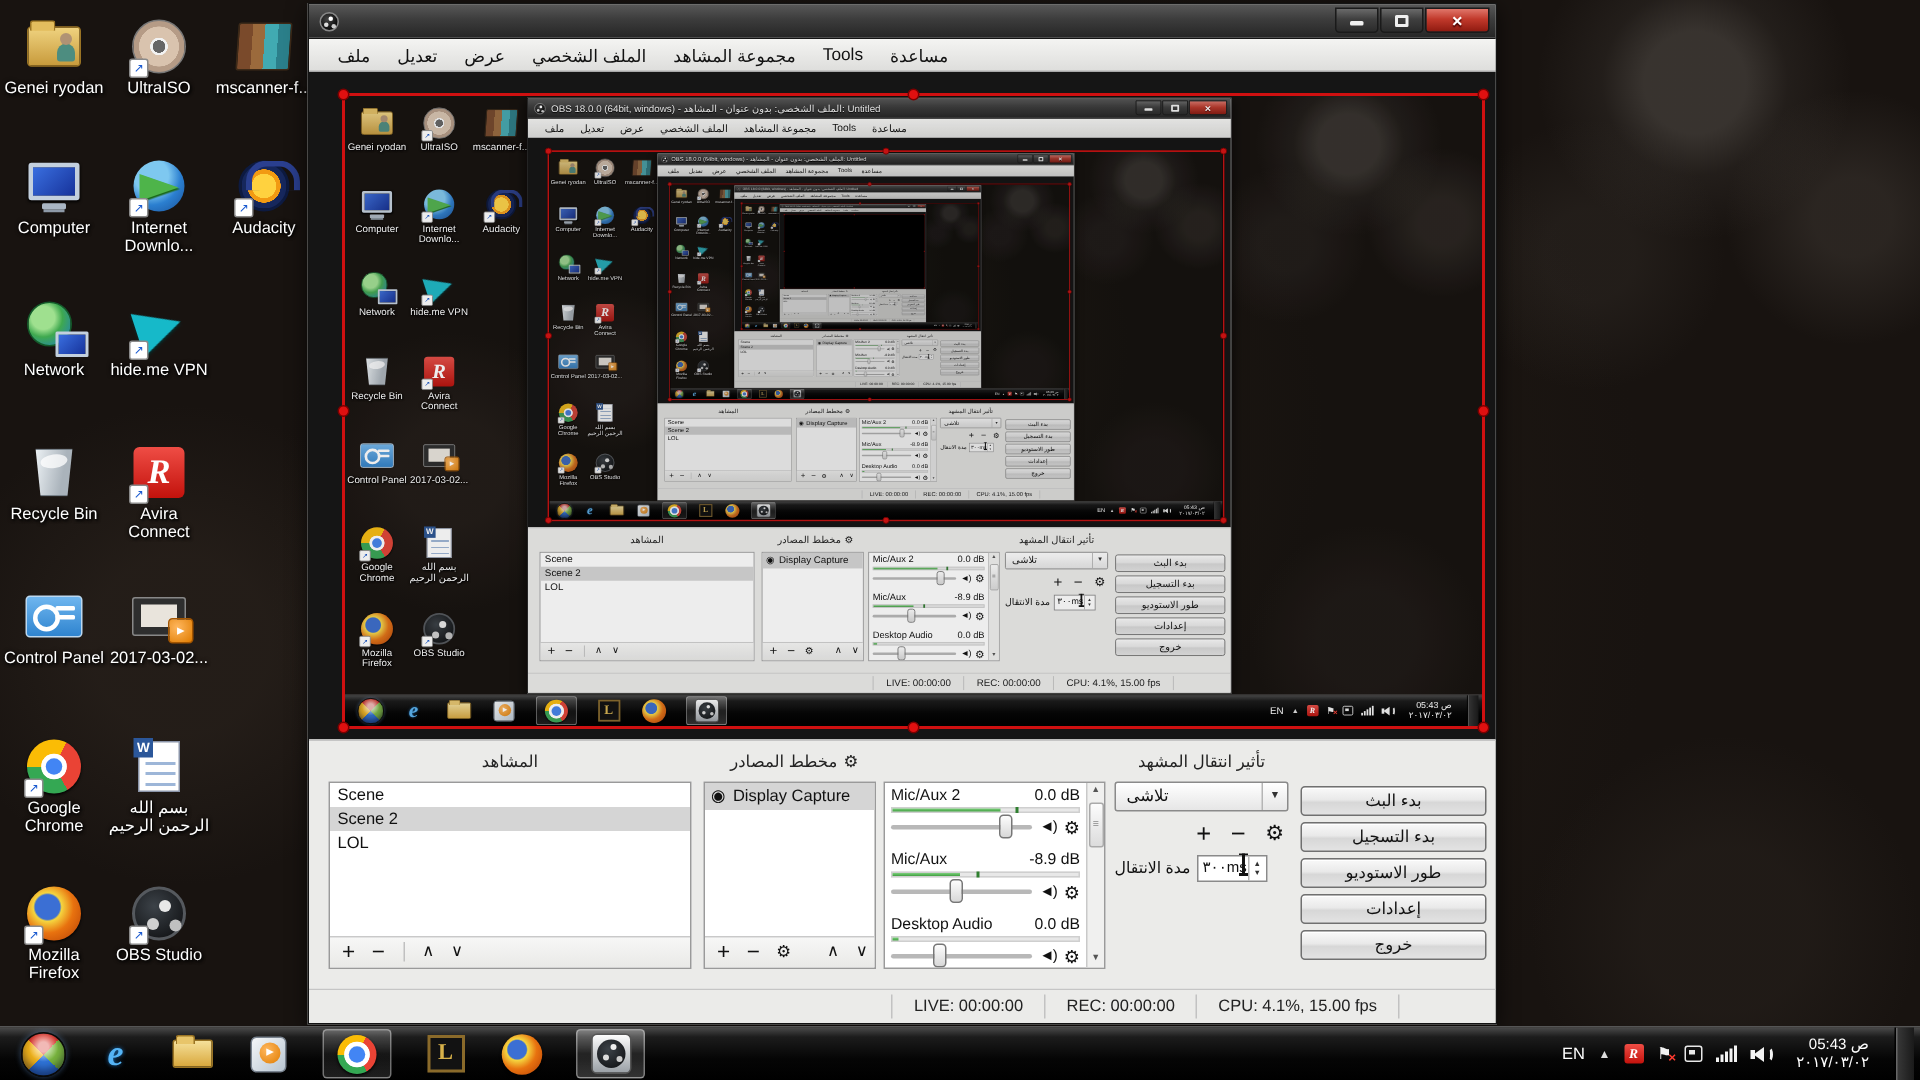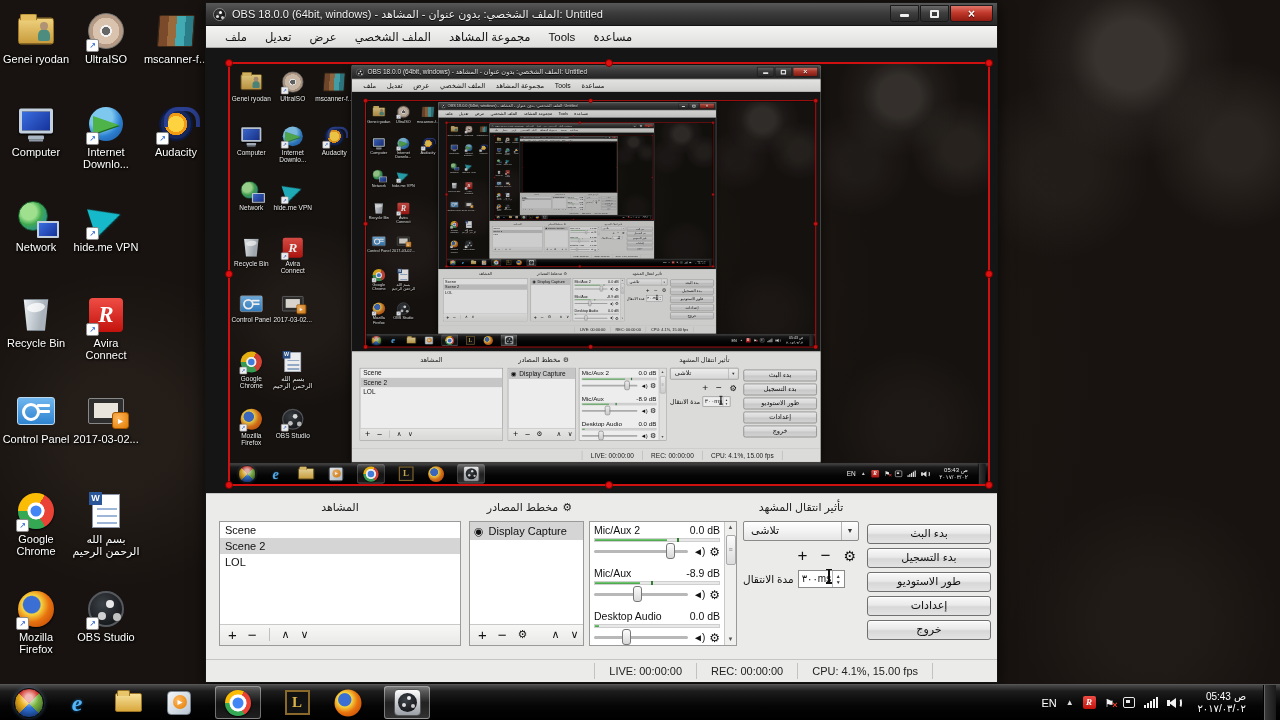--- a/index.html
+++ b/index.html
@@ -354,21 +354,20 @@
     <div class="ic shortcut">
         <div class="shape s-obs"></div>
       </div>
     <div class="dlabel">OBS Studio</div>
     </div>
 
   <div class="obs-window">
 
     <div class="titlebar">
       <span class="tb-ico"></span>
-      <span class="tb-title"><span>OBS 18.0.0 (64bit, windows) - </span><span class="ar">الملف الشخصي: بدون عنوان - المشاهد</span><span>: Untitled</span></span>
       <span class="tb-btns">
         <span class="tb-btn">
             <span class="bar"></span>
           </span>
         <span class="tb-btn">
             <span class="box"></span>
           </span>
         <span class="tb-btn tb-close">×</span>
       </span>
     </div>

